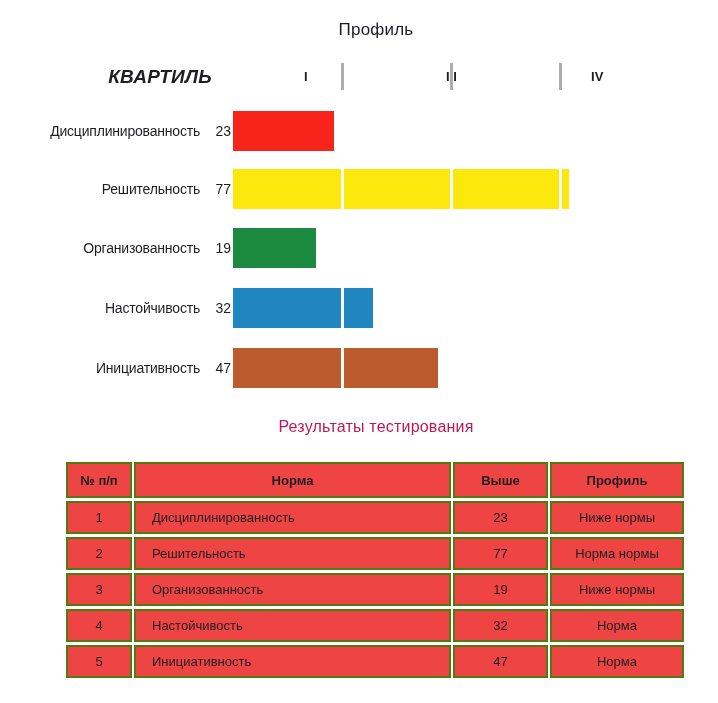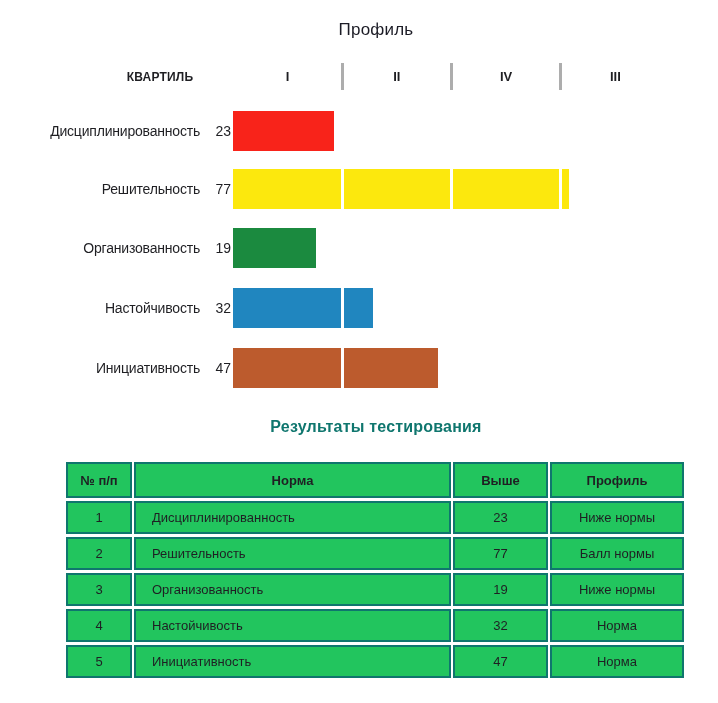--- a/index.html
+++ b/index.html
@@ -15,21 +15,21 @@
   
   .chart { position: absolute; left: 0; top: 0; width: 718px; height: 410px; }
   .chart-title {
     position: absolute; left: 66px; top: 20px; width: 620px;
     text-align: center; font-size: 17px; font-weight: 400; color: #1c1c26;
     letter-spacing: 0.2px;
   }
   .axis-label {
     position: absolute; left: 118px; top: 63px; width: 84px; height: 27px;
     display: flex; align-items: center; justify-content: center;
-    font-size: 12px; font-weight: 700; letter-spacing: 0.2px;
+    font-size: 19px; font-weight: 700; letter-spacing: 0.2px; font-style: italic;
   }
   .quartile-area { position: absolute; left: 233px; top: 63px; width: 437px; height: 27px; }
   .q-cells { display: flex; width: 100%; height: 100%; }
   .q-cell {
     flex: 1; display: flex; align-items: center; justify-content: center;
     font-size: 13px; font-weight: 700;
   }
   .q-tick { position: absolute; top: 0; width: 3px; height: 27px; background: #adadad; }
 
   .bar-row { position: absolute; left: 0; width: 718px; height: 40px; }
@@ -40,48 +40,47 @@
   .bar-value {
     position: absolute; left: 203px; top: 0; width: 28px; height: 40px;
     line-height: 40px; text-align: right; font-size: 14px;
   }
   .bar-track { position: absolute; left: 233px; top: 0; width: 437px; height: 40px; }
   .bar-seg { position: absolute; top: 0; height: 40px; }
 
   
   .results-title {
     position: absolute; left: 66px; top: 418px; width: 620px;
-    text-align: center; font-size: 16px; font-weight: 700; color: #0f766e;
+    text-align: center; font-size: 16px; font-weight: 400; color: #be185d;
     letter-spacing: 0.2px;
   }
   .results-table {
     position: absolute; left: 64px; top: 459px; width: 622px;
     border-collapse: separate; border-spacing: 2px 3px; table-layout: fixed;
   }
   .results-table th, .results-table td {
-    border: 2px solid #0f766e; background: #22c55e;
+    border: 2px solid #4d7c0f; background: #ef4444;
     font-size: 13px; text-align: center; vertical-align: middle;
     overflow: hidden; white-space: nowrap;
   }
   .results-table th { height: 36px; font-weight: 700; }
   .results-table td { height: 33px; font-weight: 400; }
   .results-table td.cell-scale { text-align: left; padding-left: 16px; }
 </style>
 </head>
 <body>
 
 <div class="chart">
   <div class="chart-title">Профиль</div>
   <div class="axis-label">КВАРТИЛЬ</div>
   <div class="quartile-area">
     <div class="q-cells">
         <div class="q-cell">I</div>
-        <div class="q-cell">II</div>
+        <div class="q-cell">III</div>
         <div class="q-cell">IV</div>
-        <div class="q-cell">III</div>
       </div>
   <div class="q-tick" style="left: 107.75px; background: rgb(173, 173, 173);"></div>
       <div class="q-tick" style="left: 217px; background: rgb(173, 173, 173);"></div>
       <div class="q-tick" style="left: 326.25px; background: rgb(173, 173, 173);"></div>
     </div>
   <div id="bars-area">
       <div class="bar-row" style="top: 111px;">
         <span class="bar-label">Дисциплинированность</span>
         <span class="bar-value">23</span>
         <div class="bar-track">
@@ -145,21 +144,21 @@
       <tr>
         <td>1</td>
         <td class="cell-scale">Дисциплинированность</td>
         <td>23</td>
         <td>Ниже нормы</td>
       </tr>
       <tr>
         <td>2</td>
         <td class="cell-scale">Решительность</td>
         <td>77</td>
-        <td>Балл нормы</td>
+        <td>Норма нормы</td>
       </tr>
       <tr>
         <td>3</td>
         <td class="cell-scale">Организованность</td>
         <td>19</td>
         <td>Ниже нормы</td>
       </tr>
       <tr>
         <td>4</td>
         <td class="cell-scale">Настойчивость</td>

